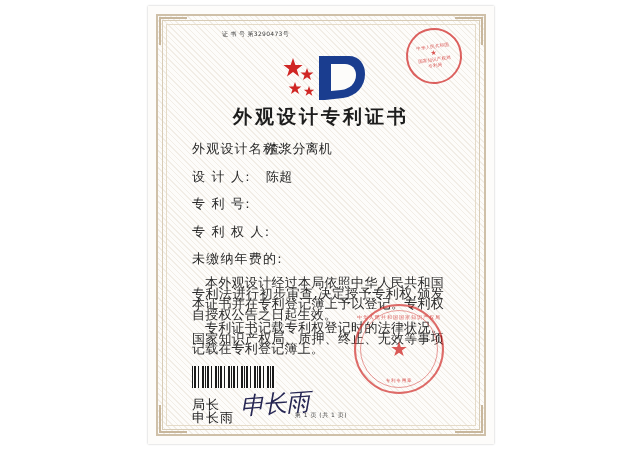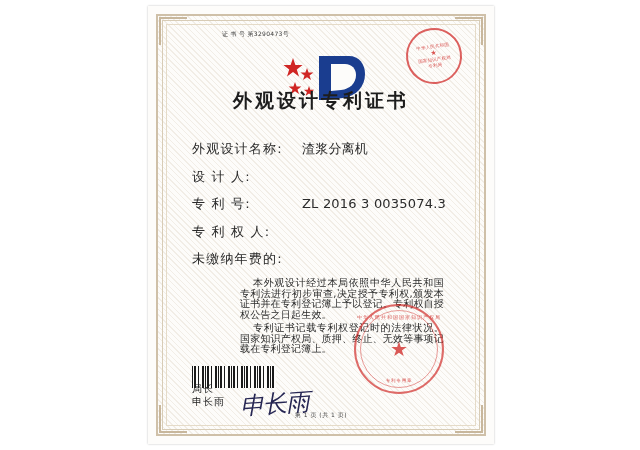--- a/index.html
+++ b/index.html
@@ -122,21 +122,21 @@
     transform: translateX(-50%);
     width: 96px;
     height: 52px;
   }
   .emblem svg { display: block; }
 
   .title {
     position: absolute;
     left: 0;
     right: 0;
-    top: 60px;
+    top: 76px;
     text-align: center;
     font-family: "DejaVu Sans", "Liberation Sans", sans-serif;
     font-size: 19px;
     font-weight: bold;
     color: #1d1d1d;
     letter-spacing: 3px;
   }
 
   .fields {
     position: absolute;
@@ -153,34 +153,32 @@
     white-space: nowrap;
   }
   .field .lbl {
     width: 74px;
     flex: 0 0 74px;
     letter-spacing: 1.2px;
   }
   .field .val {
     flex: 1 1 auto;
     letter-spacing: 0.2px;
-    padding-left: 36px;
   }
 
   .body-text {
     position: absolute;
     left: 18px;
     right: 24px;
     top: 250px;
-    font-size: 10px;
+    font-size: 13px;
     line-height: 10.5px;
     color: #2b2b2b;
     text-align: justify;
     letter-spacing: 0.2px;
-    margin-left: 48px;
   }
   .body-text p { margin: 0 0 3px 0; text-indent: 13px; }
 
   
   .barcode {
     position: absolute;
     left: 18px;
     top: 338px;
     width: 84px;
     height: 22px;
@@ -188,22 +186,22 @@
       repeating-linear-gradient(90deg,
         #1a1a1a 0 1px, #fdfcfa 1px 2px,
         #1a1a1a 2px 4px, #fdfcfa 4px 6px,
         #1a1a1a 6px 7px, #fdfcfa 7px 10px,
         #1a1a1a 10px 12px, #fdfcfa 12px 13px);
   }
 
   .sign-block {
     position: absolute;
     left: 18px;
-    top: 354px;
-    font-size: 10px;
+    top: 370px;
+    font-size: 13px;
     line-height: 13px;
     color: #222;
     letter-spacing: 1px;
   }
   .signature {
     position: absolute;
     left: 66px;
     top: 360px;
     font-family: "DejaVu Serif", "Liberation Serif", serif;
     font-size: 24px;
@@ -309,24 +307,24 @@
 
       <div class="title">外观设计专利证书</div>
 
       <div class="fields">
         <div class="field">
           <span class="lbl">外观设计名称:</span>
           <span class="val">渣浆分离机</span>
         </div>
         <div class="field">
           <span class="lbl">设 计 人:</span>
+          <span class="val">陈超</span>
         </div>
         <div class="field">
           <span class="lbl">专 利 号:</span>
-          <span class="val">ZL 2016 3 0035074.3</span>
         </div>
         <div class="field">
           <span class="lbl">专 利 权 人:</span>
         </div>
         <div class="field">
           <span class="lbl">未缴纳年费的:</span>
         </div>
       </div>
 
       <div class="body-text">

